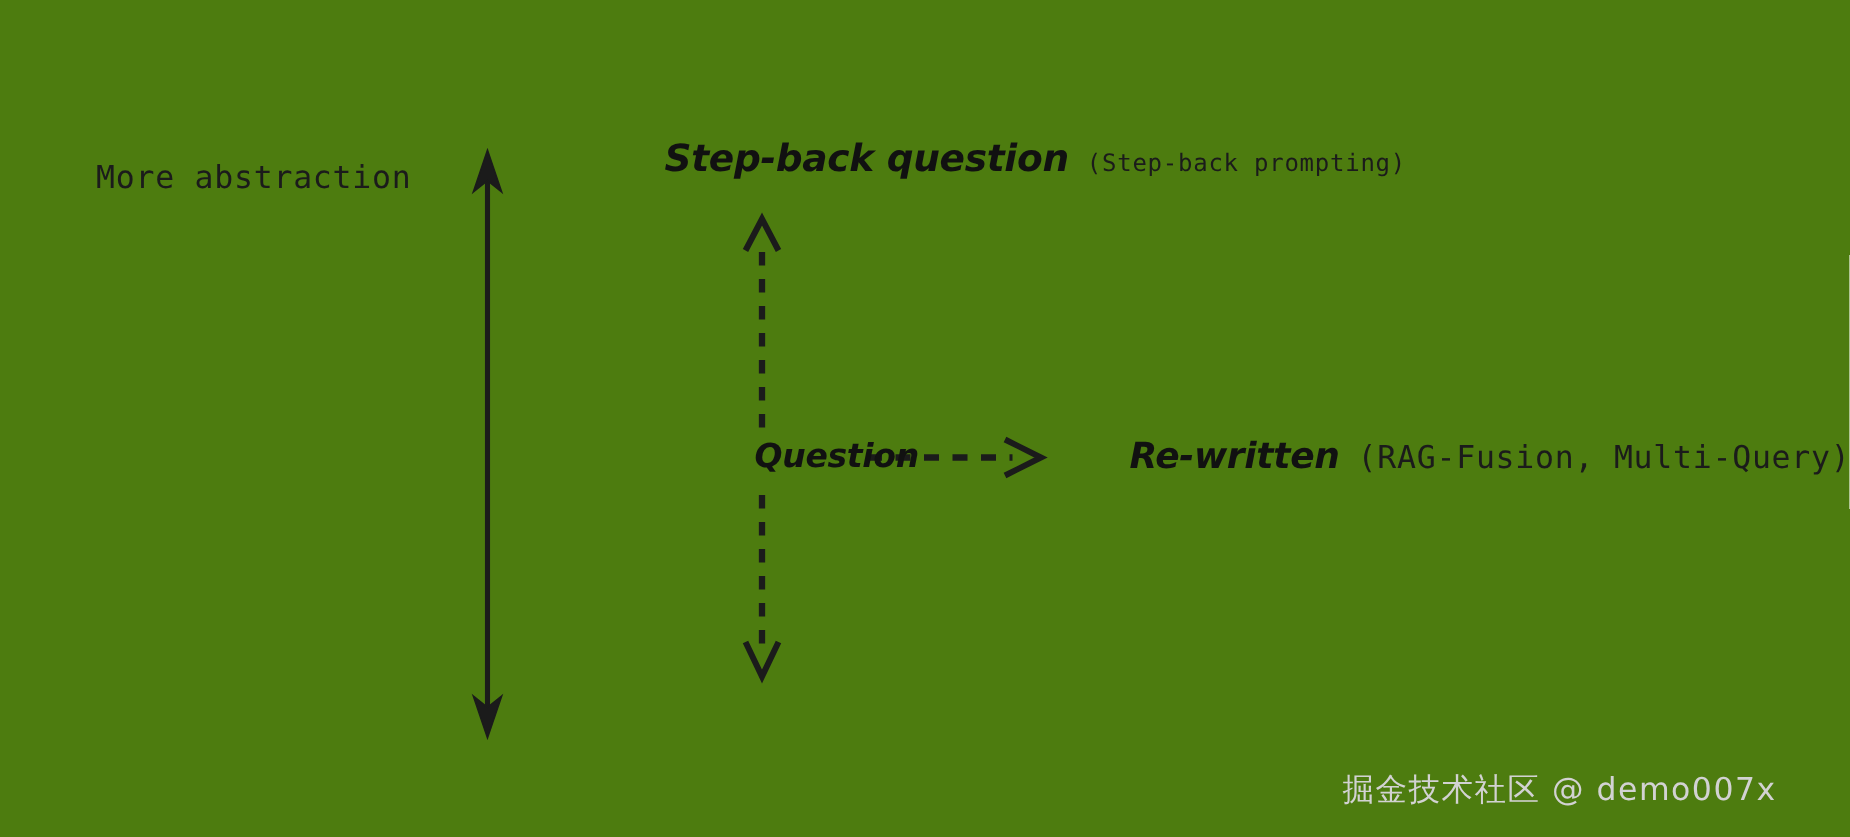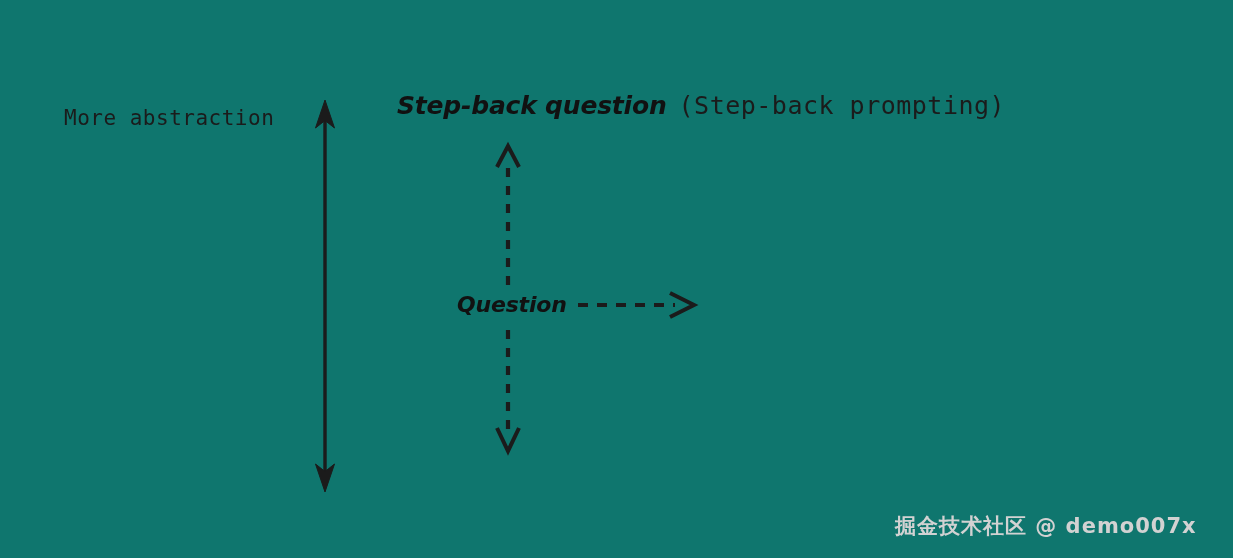--- a/index.html
+++ b/index.html
@@ -4,21 +4,21 @@
 <style>
   html, body {
     margin: 0;
     padding: 0;
     background: #ffffff;
   }
   #canvas {
     position: relative;
     width: 1233px;
     height: 558px;
-    background: #0f766e;
+    background: #4d7c0f;
     overflow: hidden;
     font-family: "DejaVu Sans Mono", monospace;
   }
   .mono {
     font-family: "DejaVu Sans Mono", "Liberation Mono", monospace;
     color: #1b1b1b;
     white-space: pre;
     letter-spacing: 0.5px;
   }
   .hand {
@@ -47,20 +47,21 @@
     font-family: "DejaVu Sans", "Liberation Sans", sans-serif;
     font-size: 21px;
     white-space: pre;
     letter-spacing: 1px;
   }
   .row-line {
     position: absolute;
     display: flex;
     align-items: baseline;
     white-space: pre;
+    margin-left: 46px;
   }
 </style>
 </head>
 <body>
 
 <div id="canvas">
 
   <svg id="axis-svg" viewBox="0 0 1233 558" xmlns="http://www.w3.org/2000/svg">
     <g stroke="#1b1b1b" fill="#1b1b1b">
       <line x1="325" y1="112" x2="325" y2="480" stroke-width="3.4"></line>
@@ -81,26 +82,30 @@
       <line x1="578" y1="305" x2="675" y2="305" stroke-dasharray="10 9"></line>
       <polyline points="670,293 694,305 670,317" stroke-width="4" stroke-linejoin="miter" stroke-linecap="butt"></polyline>
     </g>
   </svg>
 
   <div class="lbl mono" style="left:64px; top:108px; font-size:21px;">More abstraction</div>
 
 
   <div class="row-line" style="left:397px; top:91px;">
     <span class="hand" style="font-size:25px;">Step-back question</span>
-    <span class="mono" style="font-size:25px; margin-left:12px;">(Step-back prompting)</span>
+    <span class="mono" style="font-size:16px; margin-left:12px;">(Step-back prompting)</span>
   </div>
 
   <div class="row-line" style="left:457px; top:292px;justify-content:center;">
     <span class="hand" style="font-size:22px;">Question</span>
   </div>
 
+  <div class="row-line" style="left:707px; top:290px;">
+    <span class="hand" style="font-size:24px;">Re-written</span>
+    <span class="mono" style="font-size:21px; margin-left:12px;">(RAG-Fusion, Multi-Query)</span>
+  </div>
 
   <div class="row-line" style="left:432px; top:465px;">
   </div>
 
-  <div class="watermark" style="left:895px; top:512px;font-weight:bold;">掘金技术社区 @ demo007x</div>
+  <div class="watermark" style="left:895px; top:512px;">掘金技术社区 @ demo007x</div>
 
 </div>
 
 </body></html>

